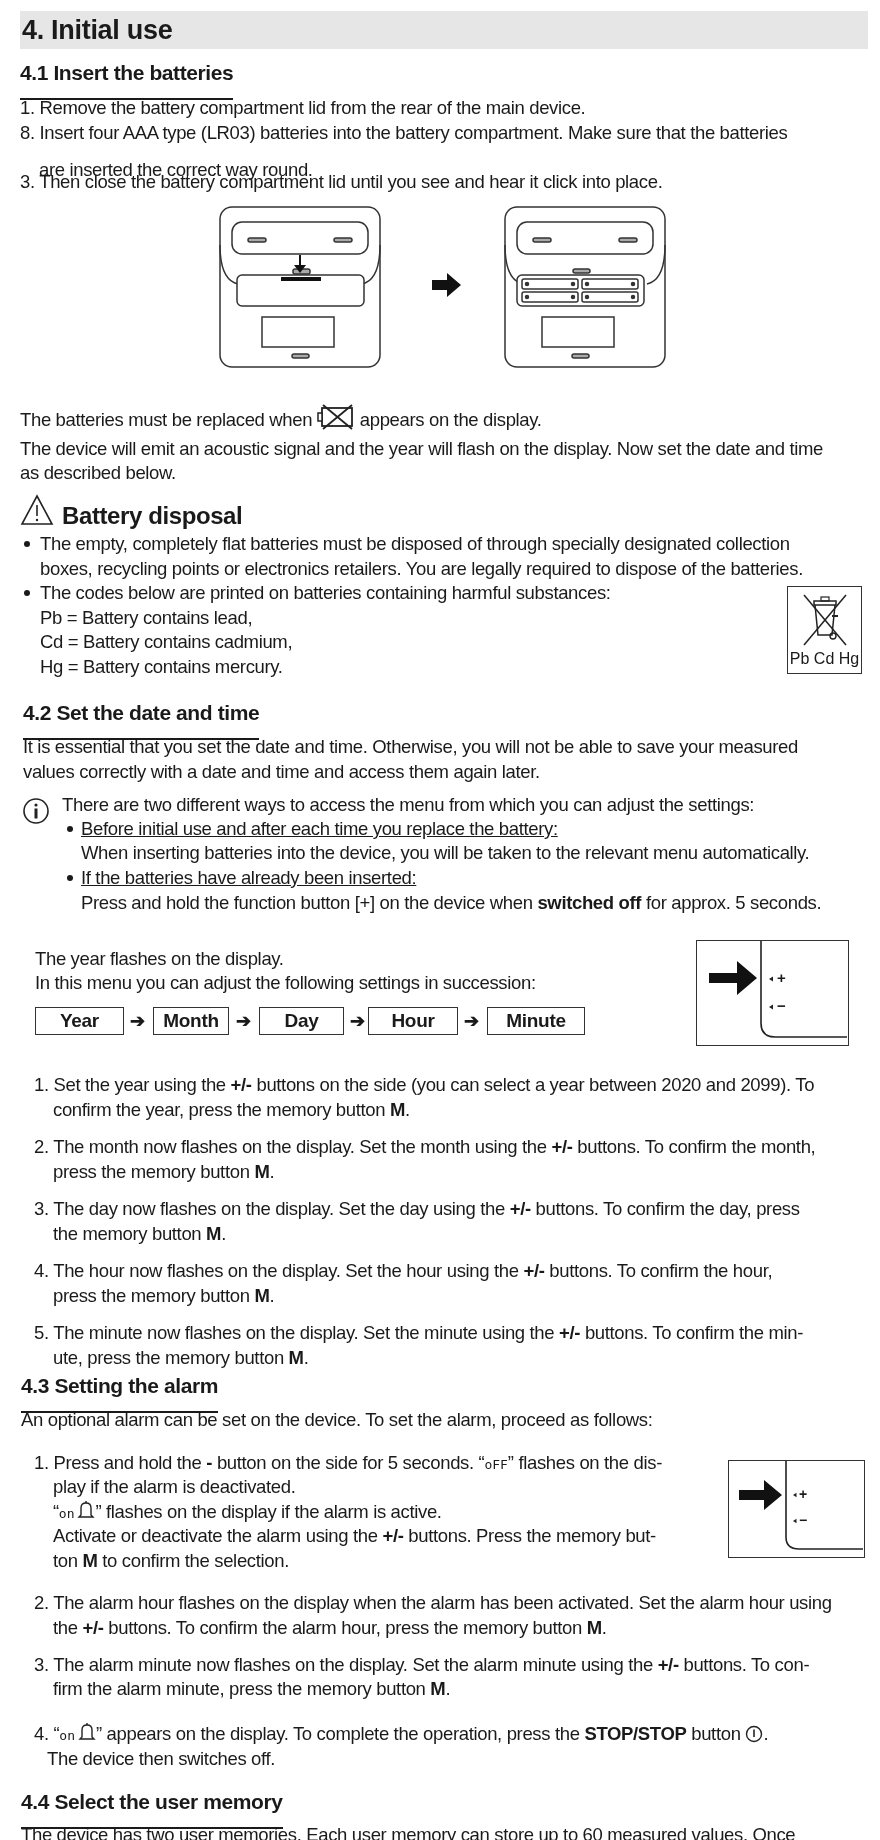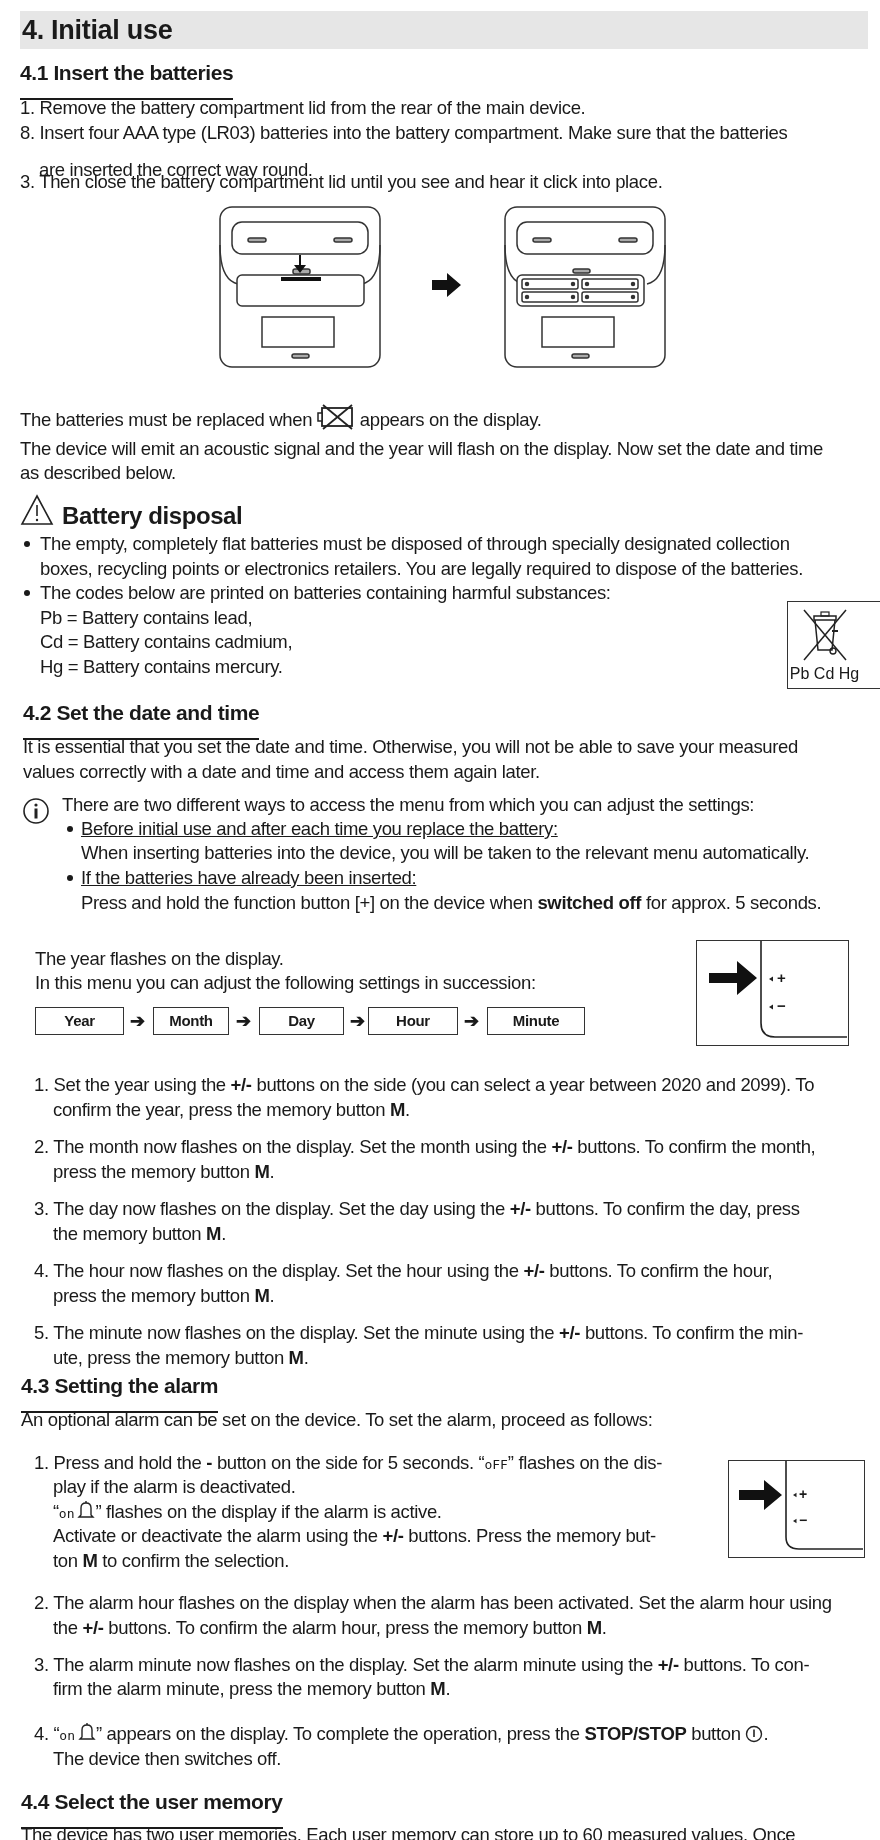--- a/index.html
+++ b/index.html
@@ -11,21 +11,21 @@
   .abs { position: absolute; }
   .txt { font-size: 18.5px; line-height: 24px; letter-spacing: -0.35px; white-space: nowrap; }
   .h1bar { left: 20px; top: 11px; width: 848px; height: 38px; background: #e6e6e6; }
   .h1 { left: 22px; top: 13px; font-size: 27px; font-weight: bold; line-height: 34px; letter-spacing: -0.3px; }
   .h2 { font-size: 21px; font-weight: bold; line-height: 26px; letter-spacing: -0.4px; padding-bottom: 12px; border-bottom: 2px solid #1a1a1a; white-space: nowrap; }
   .h3 { font-size: 24px; font-weight: bold; line-height: 28px; letter-spacing: -0.4px; white-space: nowrap; }
   b { font-weight: bold; }
   u { text-decoration: underline; }
   .bullet { display: inline-block; width: 6px; height: 6px; border-radius: 50%; background: #1a1a1a; }
   .seqbox { position: absolute; top: 1007px; height: 28px; border: 1.5px solid #333; box-sizing: border-box;
-            font-weight: bold; font-size: 15px; line-height: 25px; text-align: center; letter-spacing: -0.3px; }
+            font-weight: bold; font-size: 19px; line-height: 25px; text-align: center; letter-spacing: -0.3px; }
   .seqarrow { position: absolute; top: 1009px; font-size: 18px; line-height: 24px; font-weight: bold; }
   .panel { position: absolute; border: 1.5px solid #333; box-sizing: border-box; }
   .lcd { font-family: "DejaVu Sans Mono", monospace; font-size: 13px; letter-spacing: 0; text-align: right; }
 </style>
 </head>
 <body>
 
 <div class="abs h1bar"></div>
 <div class="abs h1">4. Initial use</div>
 
@@ -101,21 +101,21 @@
 
 <span class="abs bullet" style="left:24px; top:541px;"></span>
 <div class="abs txt" style="left:40px; top:532px;">The empty, completely flat batteries must be disposed of through specially designated collection</div>
 <div class="abs txt" style="left:40px; top:557px;">boxes, recycling points or electronics retailers. You are legally required to dispose of the batteries.</div>
 <span class="abs bullet" style="left:24px; top:590px;"></span>
 <div class="abs txt" style="left:40px; top:581px;">The codes below are printed on batteries containing harmful substances:</div>
 <div class="abs txt" style="left:40px; top:606px;">Pb = Battery contains lead,</div>
 <div class="abs txt" style="left:40px; top:630px;">Cd = Battery contains cadmium,</div>
 <div class="abs txt" style="left:40px; top:655px;">Hg = Battery contains mercury.</div>
 
-<div class="panel" style="left:787px; top:601px; width:94px; height:88px;">
+<div class="panel" style="left:787px; top:586px; width:75px; height:88px;">
   <svg class="abs" style="left:12px; top:4px;" width="50" height="58" viewBox="0 0 50 58">
     <rect x="14" y="10" width="22" height="4" fill="none" stroke="#222" stroke-width="1.5"></rect>
     <path d="M15 14 L18 44 H32 L35 14" fill="none" stroke="#222" stroke-width="1.5"></path>
     <rect x="21" y="6" width="8" height="4" fill="none" stroke="#222" stroke-width="1.2"></rect>
     <rect x="32" y="24" width="6" height="2" fill="#222"></rect>
     <circle cx="33" cy="45" r="3" fill="none" stroke="#222" stroke-width="1.4"></circle>
     <line x1="4" y1="4" x2="46" y2="54" stroke="#222" stroke-width="1.5"></line>
     <line x1="46" y1="4" x2="4" y2="54" stroke="#222" stroke-width="1.5"></line>
   </svg>
   <div class="abs" style="left:0; top:62px; width:73px; text-align:center; font-size:16px; line-height:20px; font-family:'Liberation Sans', sans-serif;">Pb Cd Hg</div>
@@ -206,16 +206,16 @@
 <div class="abs txt" style="left:34px; top:1653px;"><span>3. The alarm minute now flashes on the display. Set the alarm minute using the </span><b>+/-</b><span> buttons. To con-</span></div>
 <div class="abs txt" style="left:53px; top:1677px;"><span>firm the alarm minute, press the memory button </span><b>M</b><span>.</span></div>
 
 <div class="abs txt" style="left:34px; top:1722px;"><span>4. “</span><span class="lcd">on</span><svg width="18" height="20" viewBox="0 0 18 20" style="vertical-align:-2px; margin-left:3px;">
       <path d="M4 15 V8 Q4 3 9 3 Q14 3 14 8 V15 L16 17 H2 Z" fill="none" stroke="#222" stroke-width="1.4"></path>
       <line x1="9" y1="1" x2="9" y2="3" stroke="#222" stroke-width="1.4"></line>
     </svg><span>” appears on the display. To complete the operation, press the </span><b>STOP/STOP</b><span> button</span> <svg width="18" height="18" viewBox="0 0 18 18" style="vertical-align:-3px;">
       <circle cx="9" cy="9" r="7.5" fill="none" stroke="#222" stroke-width="1.4"></circle>
       <line x1="9" y1="4.5" x2="9" y2="12" stroke="#222" stroke-width="1.6"></line>
     </svg><span>.</span></div>
-<div class="abs txt" style="left:53px; top:1747px;text-align:center;">The device then switches off.</div>
+<div class="abs txt" style="left:47px; top:1747px;text-align:center;">The device then switches off.</div>
 
 <div class="abs h2" style="left:21px; top:1789px;">4.4 Select the user memory</div>
 <div class="abs txt" style="left:21px; top:1823px;">The device has two user memories. Each user memory can store up to 60 measured values. Once</div>
 
 </body></html>

